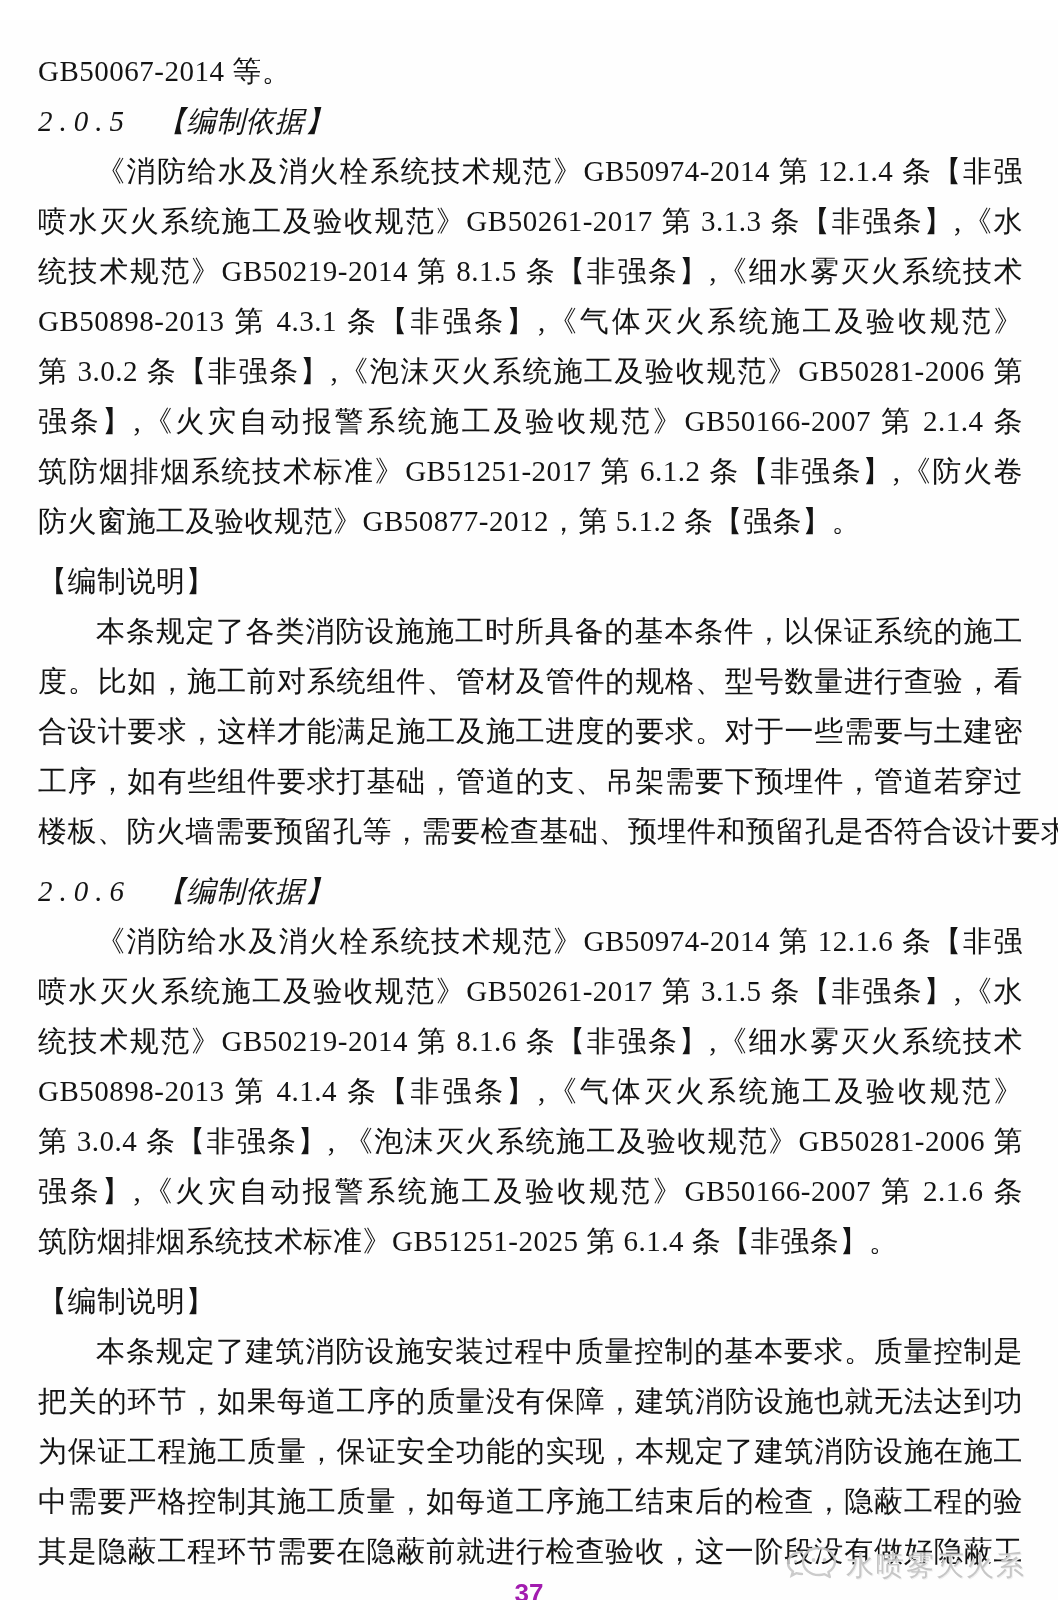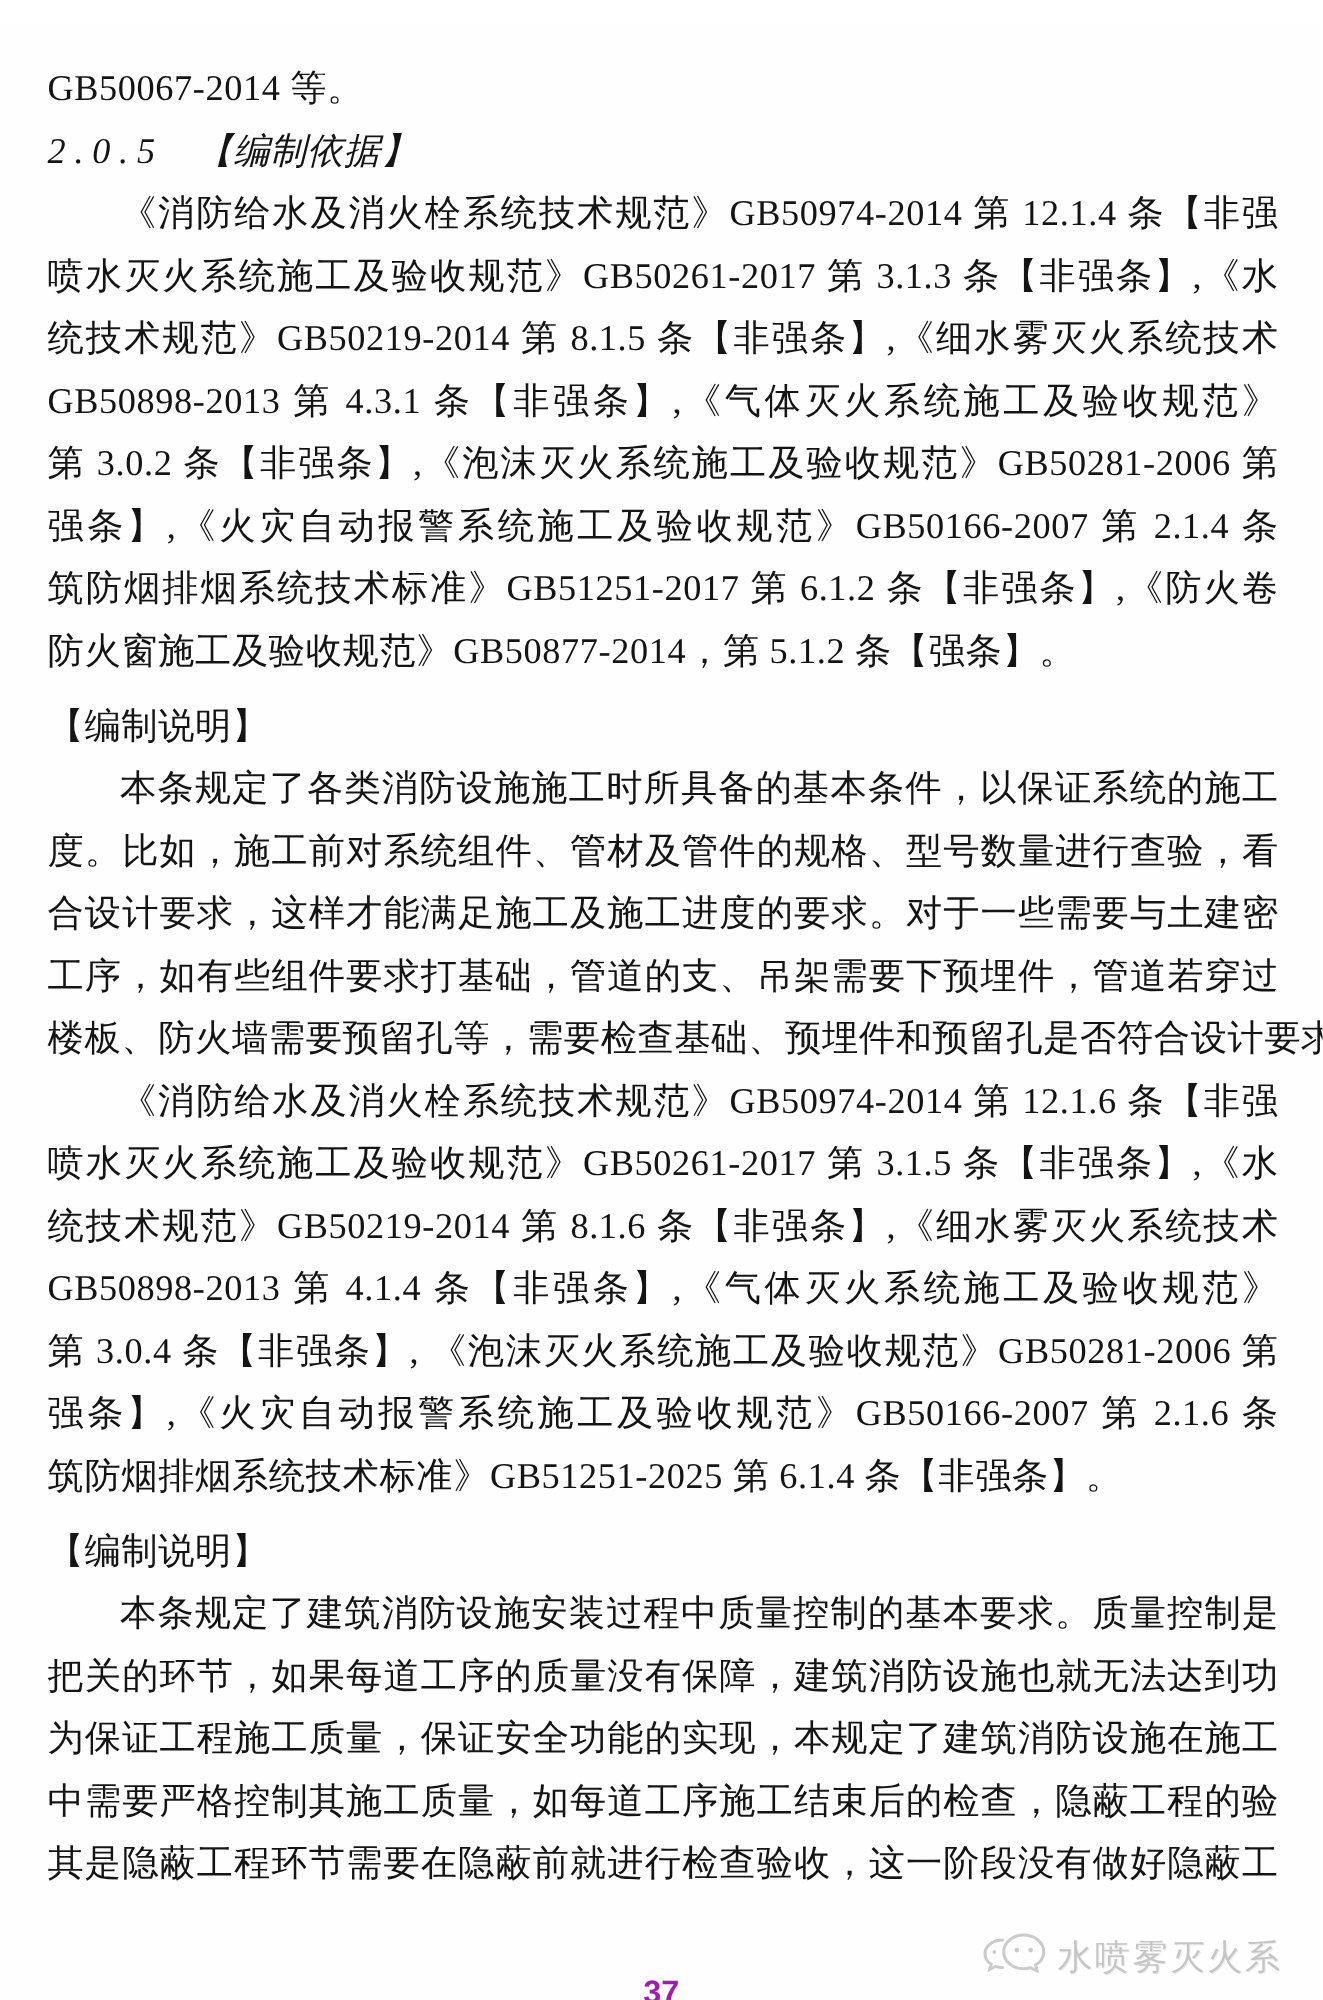--- a/index.html
+++ b/index.html
@@ -75,30 +75,33 @@
       <span class="num">2.0.5</span><span>【编制依据】</span>
     </div>
 
     <div class="line j indent">《消防给水及消火栓系统技术规范》GB50974-2014 第 12.1.4 条【非强条】,《自动</div>
     <div class="line j">喷水灭火系统施工及验收规范》GB50261-2017 第 3.1.3 条【非强条】,《水喷雾灭火系</div>
     <div class="line j">统技术规范》GB50219-2014 第 8.1.5 条【非强条】,《细水雾灭火系统技术规范》</div>
     <div class="line j">GB50898-2013 第 4.3.1 条【非强条】,《气体灭火系统施工及验收规范》GB50263-2007</div>
     <div class="line j">第 3.0.2 条【非强条】,《泡沫灭火系统施工及验收规范》GB50281-2006 第 3.0.6 条【非</div>
     <div class="line j">强条】,《火灾自动报警系统施工及验收规范》GB50166-2007 第 2.1.4 条【非强条】,《建</div>
     <div class="line j">筑防烟排烟系统技术标准》GB51251-2017 第 6.1.2 条【非强条】,《防火卷帘、防火门、</div>
-    <div class="line">防火窗施工及验收规范》GB50877-2014，第 5.1.2 条【强条】。</div>
+    <div class="line">防火窗施工及验收规范》GB50877-2012，第 5.1.2 条【强条】。</div>
 
     <div class="line gap">【编制说明】</div>
 
     <div class="line j indent">本条规定了各类消防设施施工时所具备的基本条件，以保证系统的施工质量和进</div>
     <div class="line j">度。比如，施工前对系统组件、管材及管件的规格、型号数量进行查验，看其是否符</div>
     <div class="line j">合设计要求，这样才能满足施工及施工进度的要求。对于一些需要与土建密切配合的</div>
     <div class="line j">工序，如有些组件要求打基础，管道的支、吊架需要下预埋件，管道若穿过防火堤、</div>
     <div class="line">楼板、防火墙需要预留孔等，需要检查基础、预埋件和预留孔是否符合设计要求。</div>
 
+    <div class="line heading gap">
+      <span class="num">2.0.6</span><span>【编制依据】</span>
+    </div>
 
     <div class="line j indent">《消防给水及消火栓系统技术规范》GB50974-2014 第 12.1.6 条【非强条】,《自动</div>
     <div class="line j">喷水灭火系统施工及验收规范》GB50261-2017 第 3.1.5 条【非强条】,《水喷雾灭火系</div>
     <div class="line j">统技术规范》GB50219-2014 第 8.1.6 条【非强条】,《细水雾灭火系统技术规范》</div>
     <div class="line j">GB50898-2013 第 4.1.4 条【非强条】,《气体灭火系统施工及验收规范》GB50263-2007</div>
     <div class="line j">第 3.0.4 条【非强条】, 《泡沫灭火系统施工及验收规范》GB50281-2006 第 3.0.7 条【非</div>
     <div class="line j">强条】,《火灾自动报警系统施工及验收规范》GB50166-2007 第 2.1.6 条【非强条】,《建</div>
     <div class="line">筑防烟排烟系统技术标准》GB51251-2025 第 6.1.4 条【非强条】。</div>
 
     <div class="line gap">【编制说明】</div>

